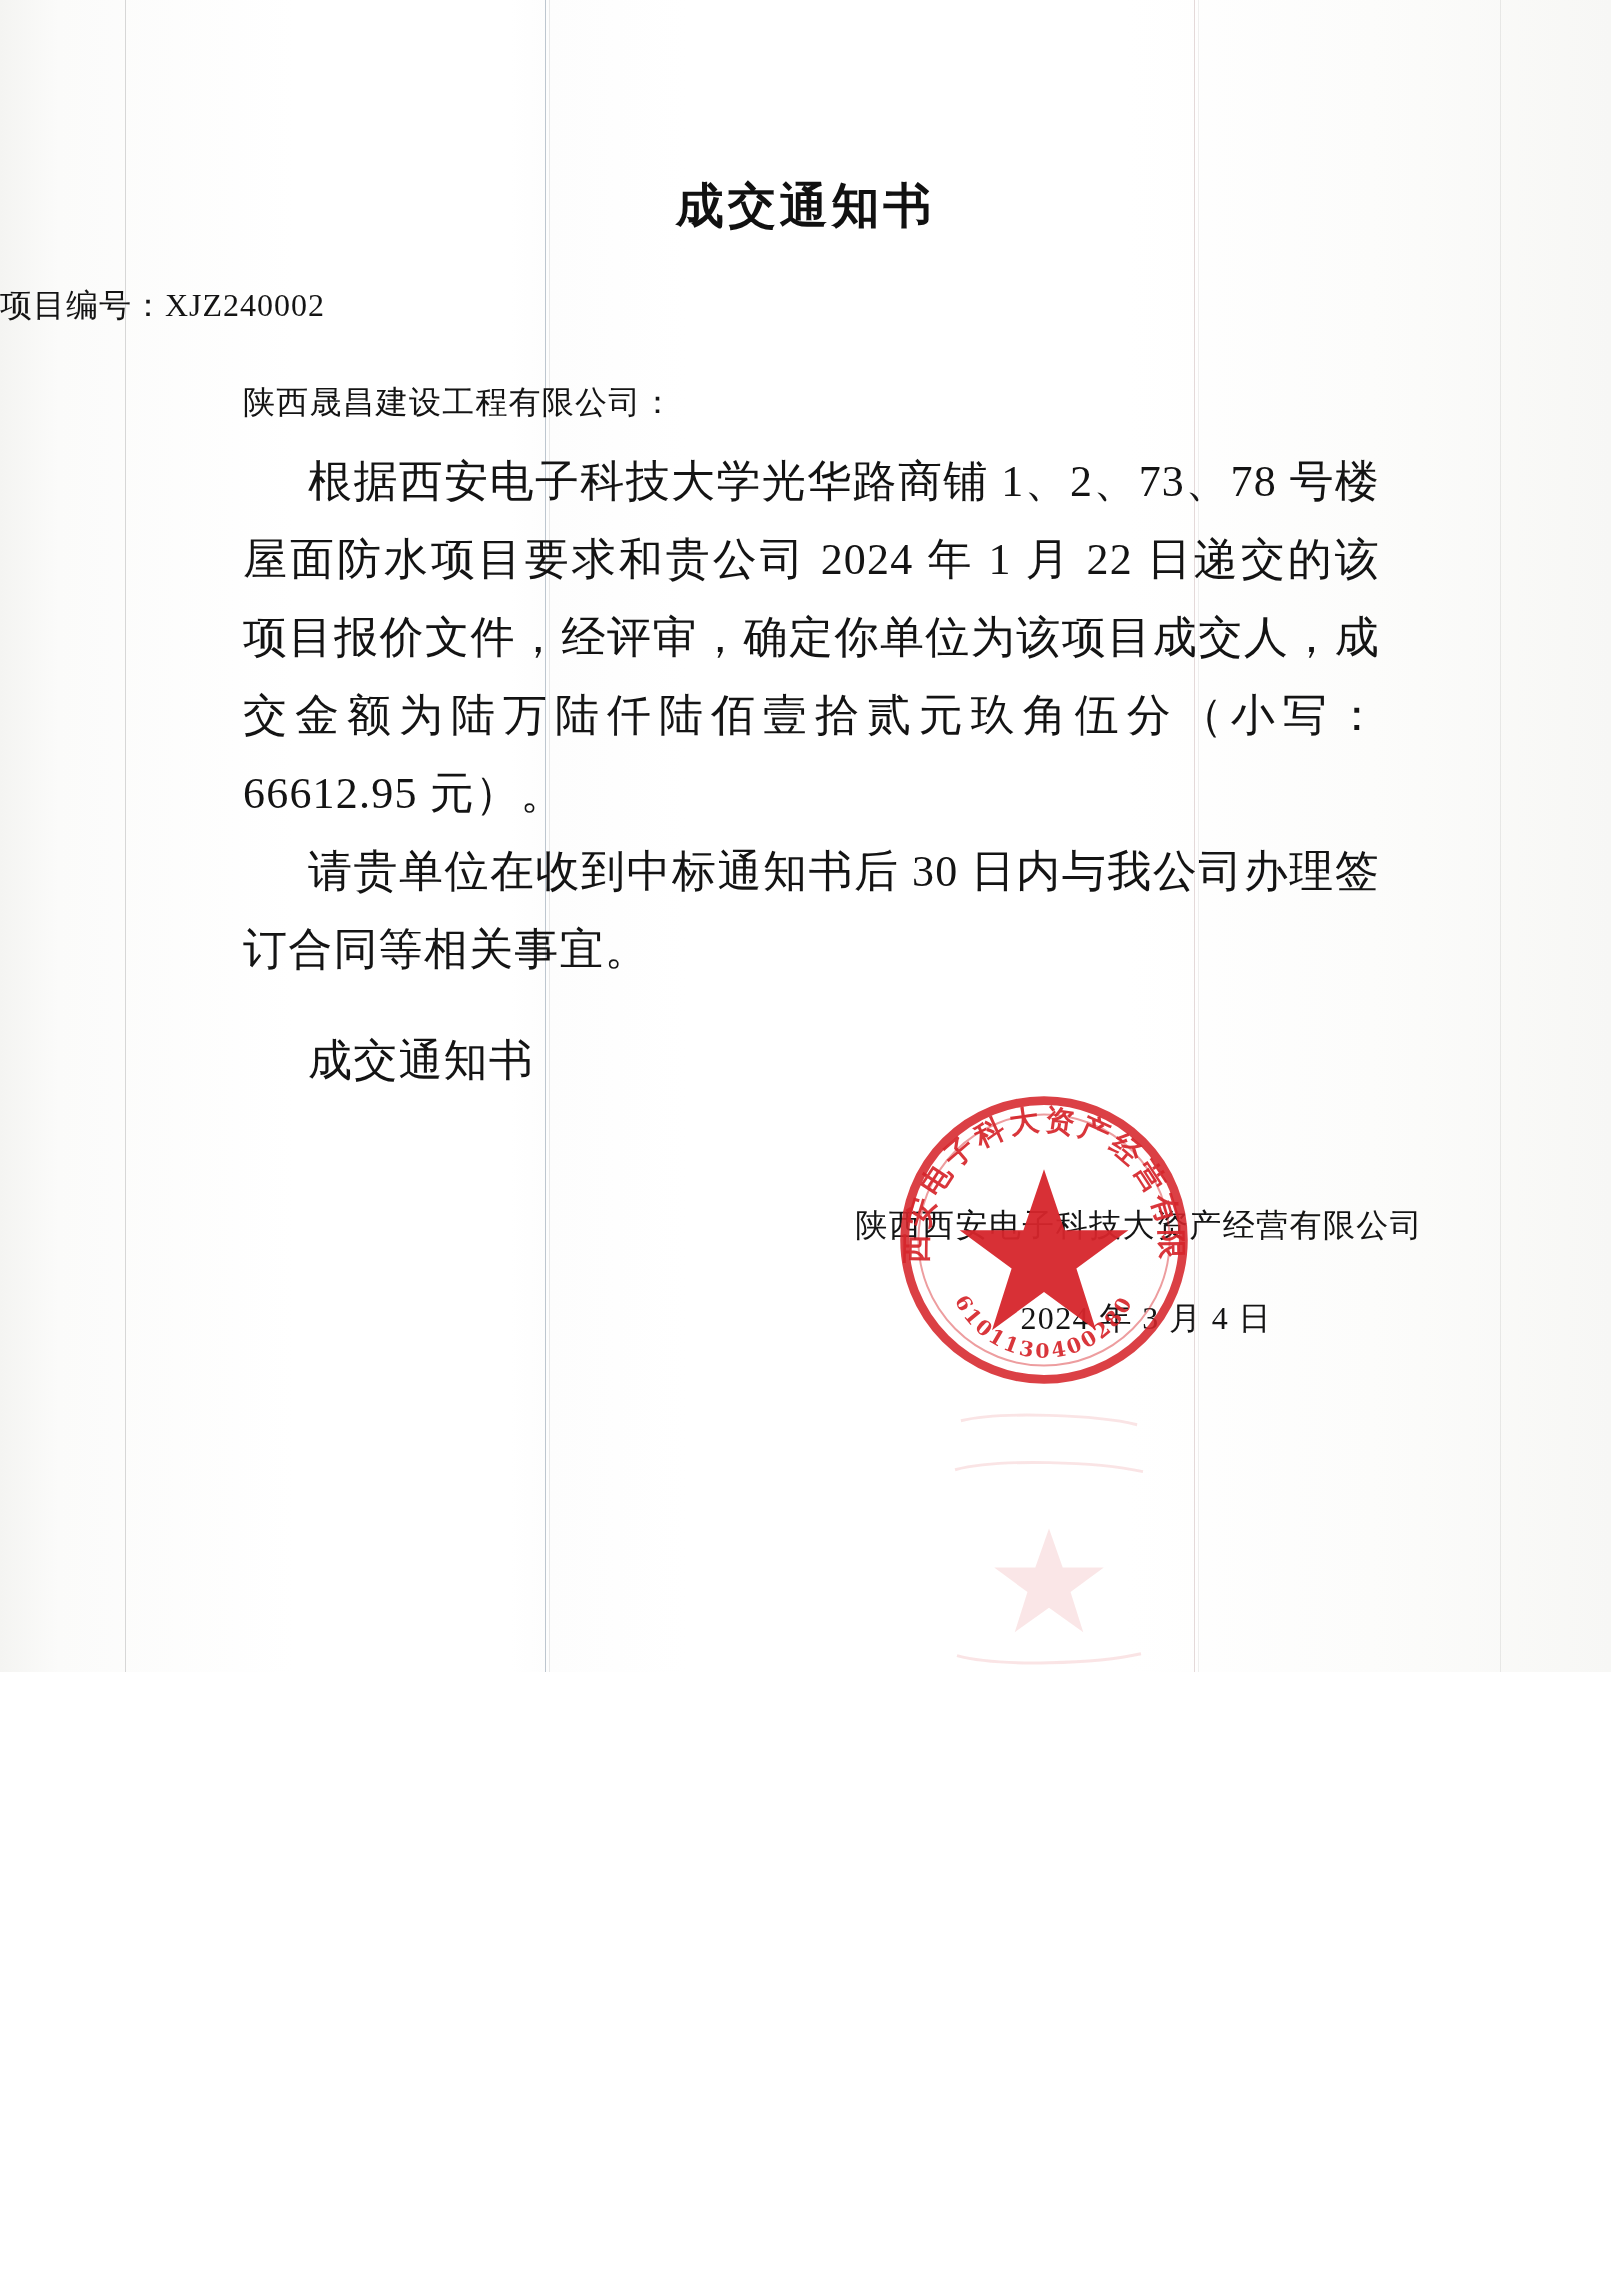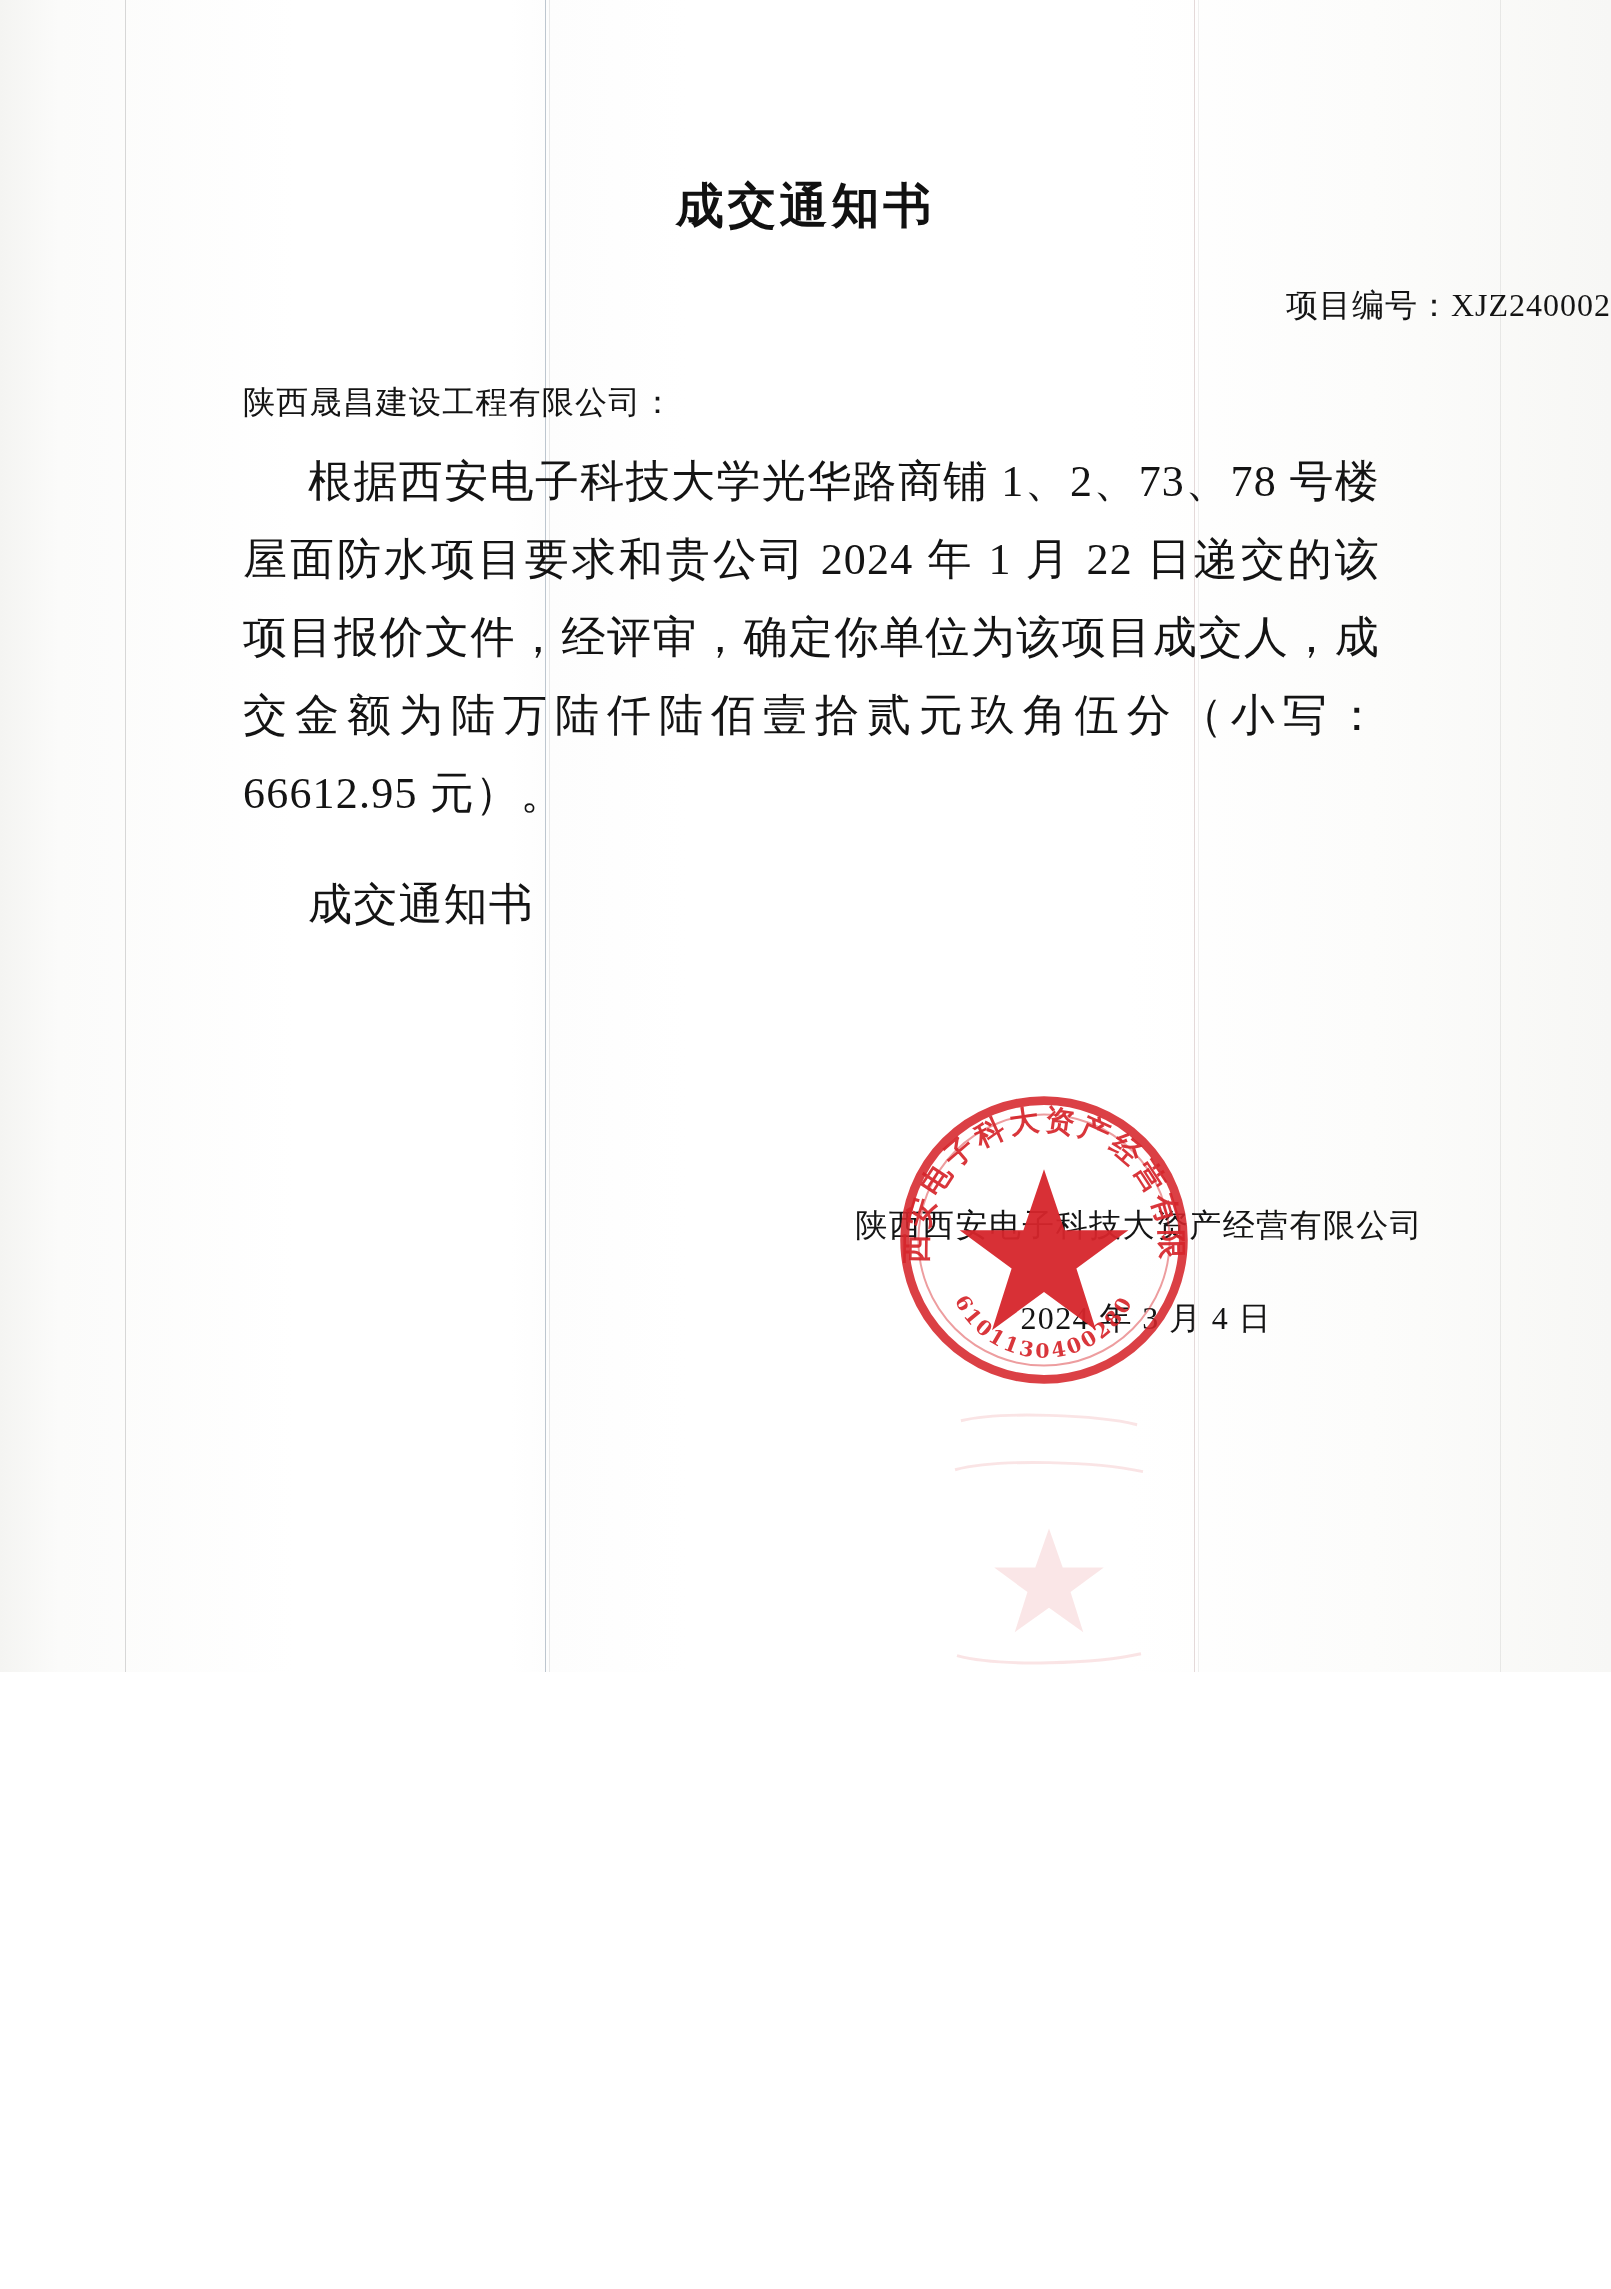--- a/index.html
+++ b/index.html
@@ -59,21 +59,21 @@
     font-weight: bold;
     letter-spacing: 3.9px;
     color: #111;
     font-family: "DejaVu Serif", "Liberation Serif", serif;
   }
   .project-no {
     position: absolute;
     left: 0;
     right: 0;
     top: 284px;
-    text-align: right;
+    text-align: left;
     font-size: 32px;
     color: #141414;
     letter-spacing: 1px;
   }
   .addressee {
     position: absolute;
     left: 243px;
     top: 381px;
     font-size: 32px;
     color: #141414;
@@ -161,20 +161,21 @@
   <div class="doc">
 
     <div class="title">成交通知书</div>
 
     <div class="project-no">项目编号：XJZ240002</div>
 
     <div class="addressee">陕西晟昌建设工程有限公司：</div>
 
     <div class="body-block">
       <p class="para indent">根据西安电子科技大学光华路商铺 1、2、73、78 号楼屋面防水项目要求和贵公司 2024 年 1 月 22 日递交的该项目报价文件，经评审，确定你单位为该项目成交人，成交金额为陆万陆仟陆佰壹拾贰元玖角伍分（小写：66612.95 元）。</p>
+      <p class="para indent">请贵单位在收到中标通知书后 30 日内与我公司办理签订合同等相关事宜。</p>
       <div class="gap"></div>
       <p class="para indent">成交通知书</p>
     </div>
 
     <div class="signature">
       <div class="sign-company">陕西西安电子科技大资产经营有限公司</div>
       <div class="sign-date">2024 年 3 月 4 日</div>
     </div>
 
     <div class="seal-ghost">

